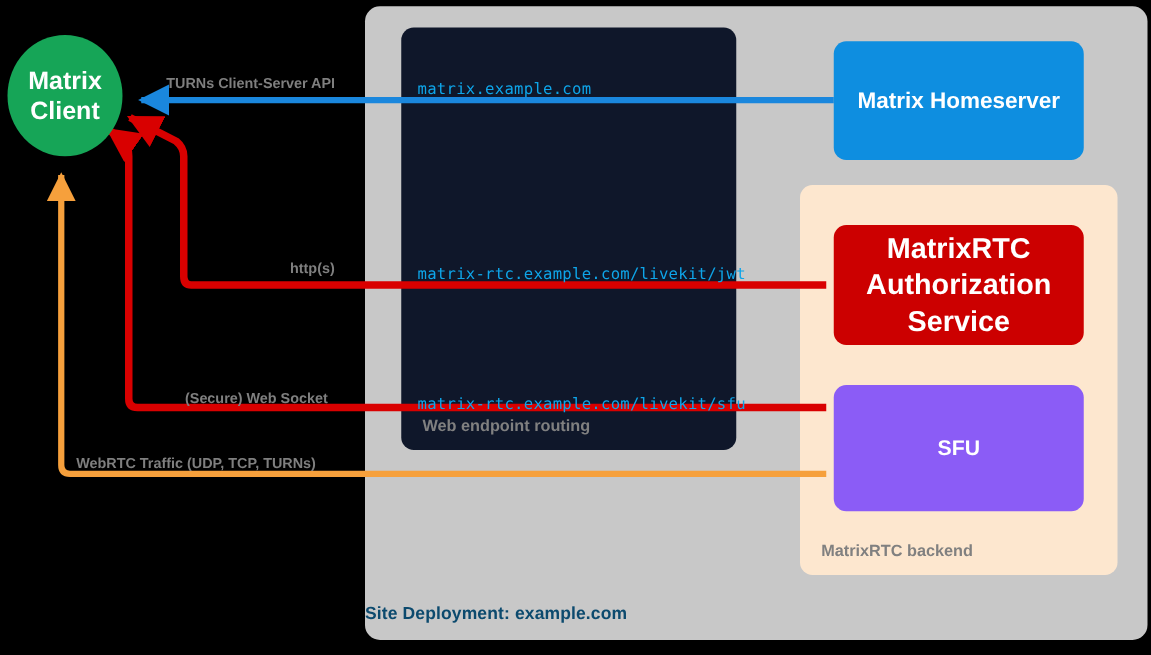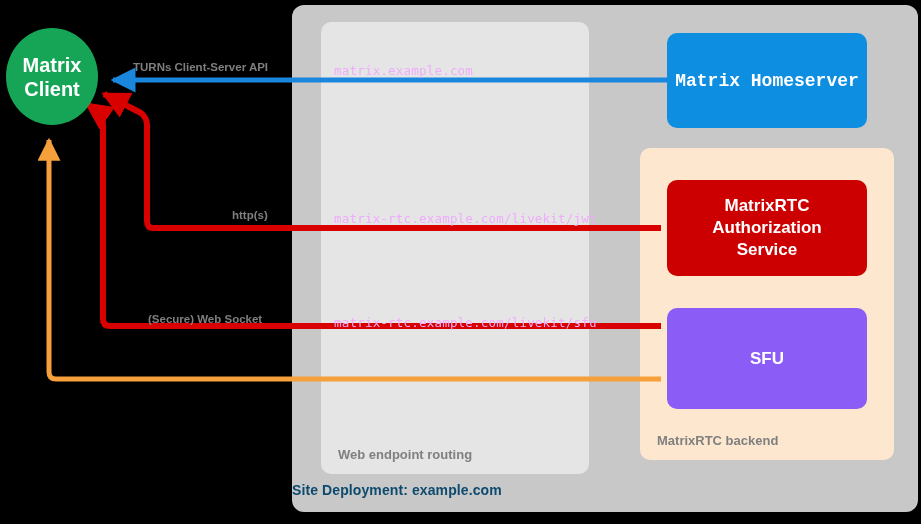--- a/index.html
+++ b/index.html
@@ -21,30 +21,30 @@
   #site-label{
     left:0;right:18px;bottom:14px;
     text-align:left;
     color:#0c4a6e;
     font-size:14px;font-weight:bold;
     letter-spacing:.1px;
   }
 
   
   #routing-box{
-    left:321px;top:22px;width:268px;height:452px;
-    background:#e5e5e5;
+    left:321px;top:22px;width:268px;height:338px;
+    background:#0f172a;
     border-radius:10px;
   }
   #routing-label{
     left:17px;bottom:12px;
     color:#808080;font-size:13px;font-weight:bold;
   }
   .url{
-    color:#f0abfc;
+    color:#0ea5e9;
     font-family:"DejaVu Sans Mono", monospace;
     font-size:12.5px;
     white-space:nowrap;
     letter-spacing:.2px;
   }
 
   
   #backend-box{
     left:640px;top:148px;width:254px;height:312px;
     background:#fde7cf;
@@ -59,26 +59,25 @@
   .svcbox{
     border-radius:10px;
     display:flex;align-items:center;justify-content:center;
     text-align:center;
     color:#ffffff;font-weight:bold;
   }
   #homeserver-box{
     left:667px;top:33px;width:200px;height:95px;
     background:#0e8ee0;
     font-size:18px;
-    font-family:Liberation Mono, monospace;
   }
   #auth-box{
     left:667px;top:180px;width:200px;height:96px;
     background:#cc0000;
-    font-size:17px;line-height:1.28;justify-content:center;
+    font-size:23px;line-height:1.28;justify-content:center;
   }
   #sfu-box{
     left:667px;top:308px;width:200px;height:101px;
     background:#8b5cf6;
     font-size:17px;
   }
 
   
   #matrix-client{
     left:6px;top:28px;width:92px;height:97px;
@@ -138,20 +137,21 @@
     <path d="M661,379 L56,379 Q49,379 49,372 L49,140" stroke="#f6a03c" stroke-width="5" fill="none" stroke-linejoin="round" marker-end="url(#ah-orange)"></path>
   </svg>
 
   <div class="abs url" style="left:334px;top:63px;">matrix.example.com</div>
   <div class="abs url" style="left:334px;top:315px;">matrix-rtc.example.com/livekit/sfu</div>
   <div class="abs url" style="left:334px;top:211px;">matrix-rtc.example.com/livekit/jwt</div>
 
   <div class="abs wire-label" style="left:133px;top:61px;">TURNs Client-Server API</div>
   <div class="abs wire-label" style="left:232px;top:209px;">http(s)</div>
   <div class="abs wire-label" style="left:148px;top:313px;">(Secure) Web Socket</div>
+  <div class="abs wire-label" style="left:61px;top:365px;">WebRTC Traffic (UDP, TCP, TURNs)</div>
 
   <div class="abs svcbox" id="homeserver-box">
     <span>Matrix Homeserver</span>
   </div>
 
   <div class="abs svcbox" id="auth-box">
     <span>MatrixRTC<br>Authorization<br>Service</span>
   </div>
 
   <div class="abs svcbox" id="sfu-box">

